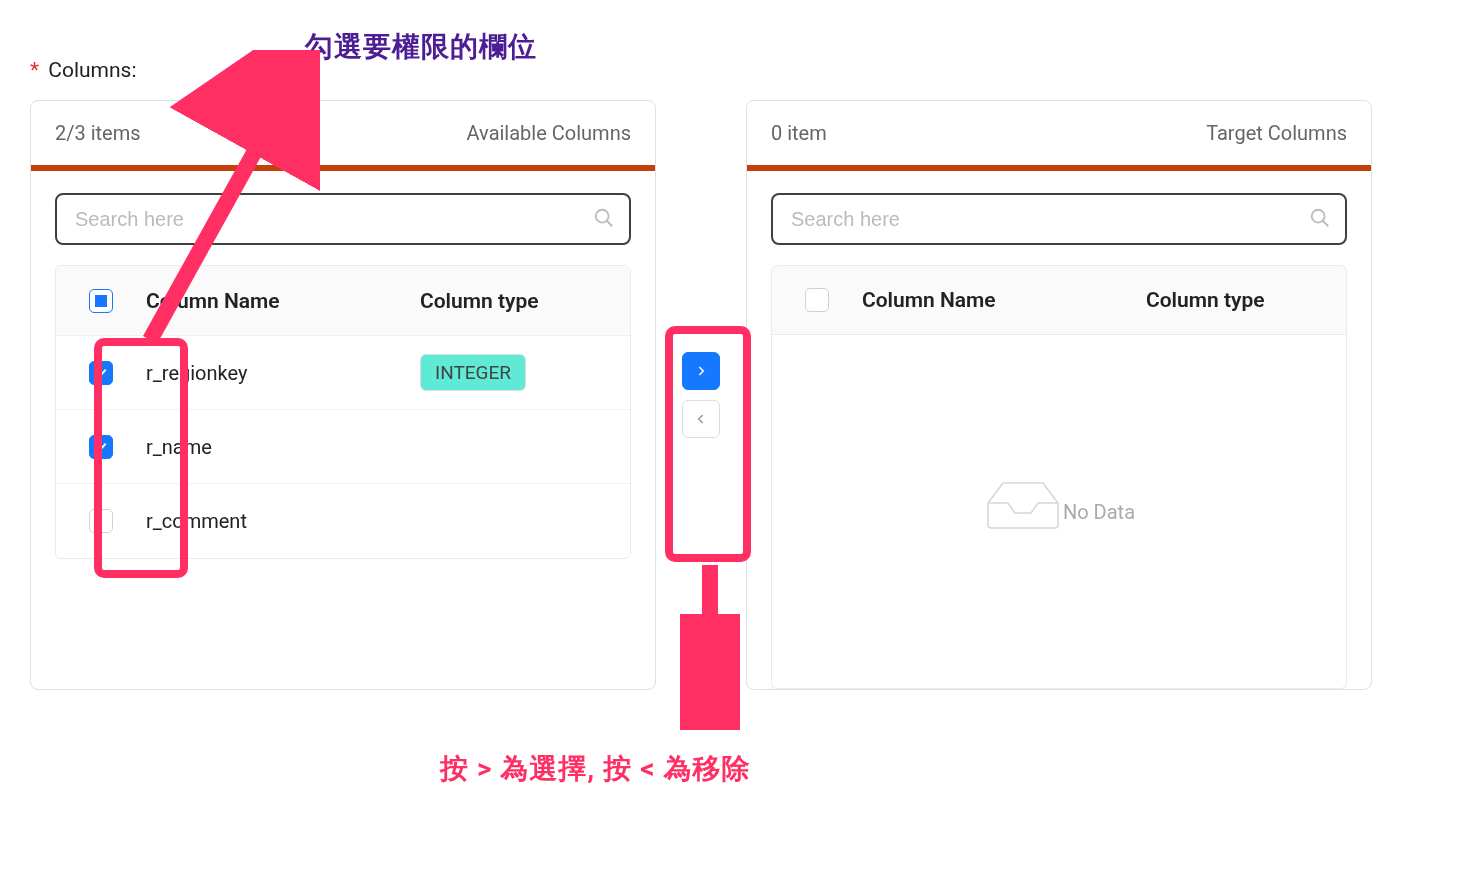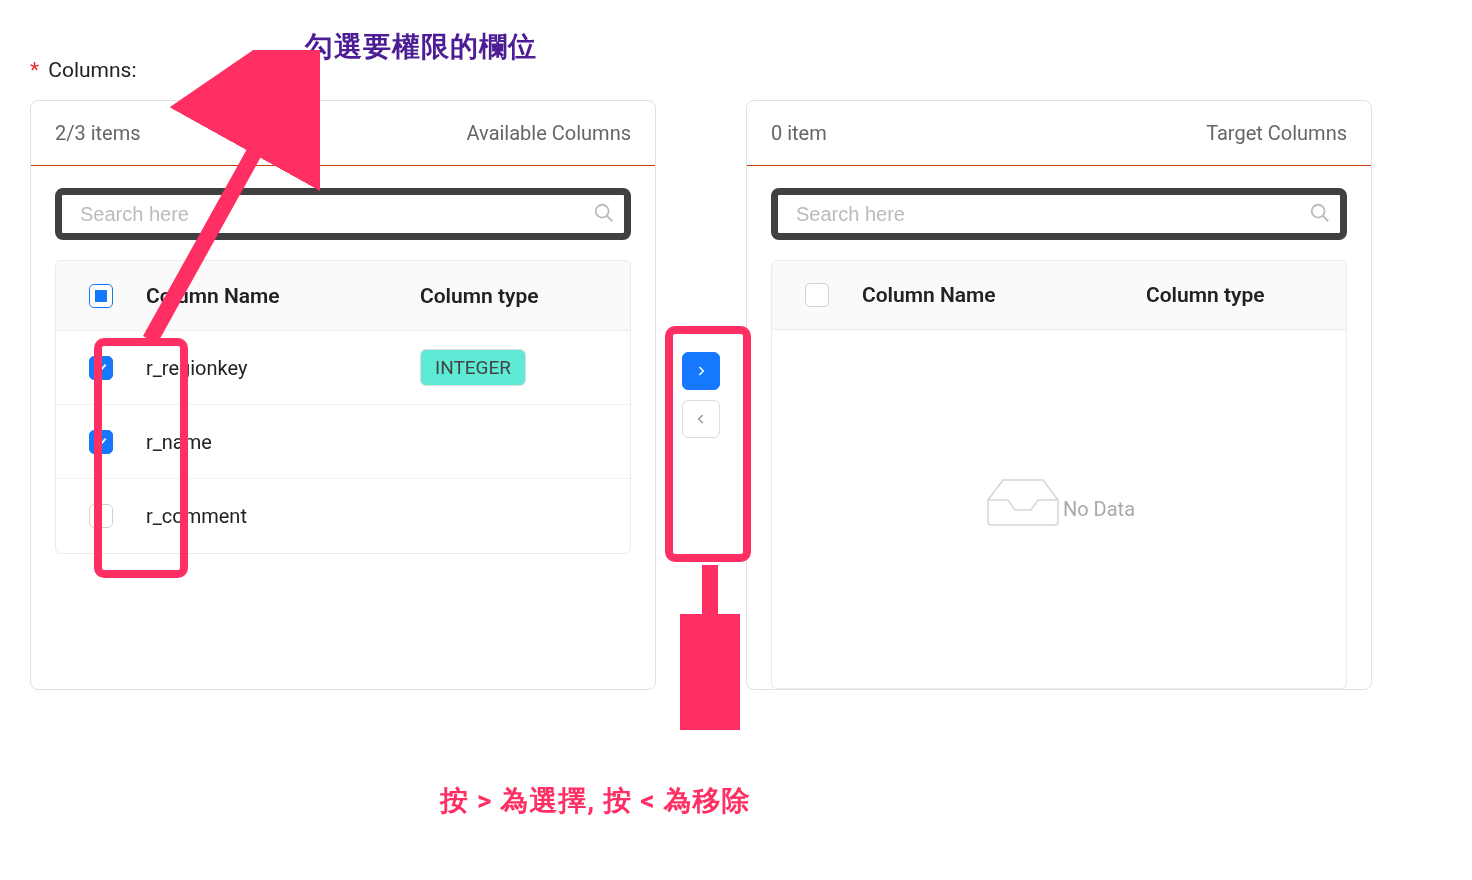--- a/index.html
+++ b/index.html
@@ -28,21 +28,20 @@
     letter-spacing: 1px;
   }
   .annot-bottom {
     position: absolute;
     left: 440px;
     top: 750px;
     color: #ff2e63;
     font-weight: 700;
     font-size: 28px;
     letter-spacing: 1px;
-    margin-top: 32px;
   }
   .field-label {
     margin-top: 28px;
     font-size: 21px;
     color: #222;
   }
   .field-label .asterisk {
     color: #e52d2d;
     margin-right: 4px;
   }
@@ -59,38 +58,38 @@
     background: #fff;
     display: flex;
     flex-direction: column;
     min-height: 590px;
   }
   .panel-header {
     display: flex;
     justify-content: space-between;
     align-items: center;
     padding: 20px 24px;
-    border-bottom: 1px solid #c2410c;
+    border-bottom: 6px solid #c2410c;
     color: #666;
     font-size: 20px;
     gap: 29px;
   }
   .panel-body {
     padding: 22px 24px 0 24px;
     flex: 1;
     display: flex;
     flex-direction: column;
   }
   .search-box {
     position: relative;
   }
   .search-input {
     width: 100%;
     height: 52px;
-    border: 7px solid #404040;
+    border: 2px solid #404040;
     border-radius: 8px;
     padding: 0 48px 0 18px;
     font-size: 20px;
     color: #333;
     outline: none;
   }
   .search-input::placeholder { color: #bbb; }
   .search-icon {
     position: absolute;
     right: 16px;

